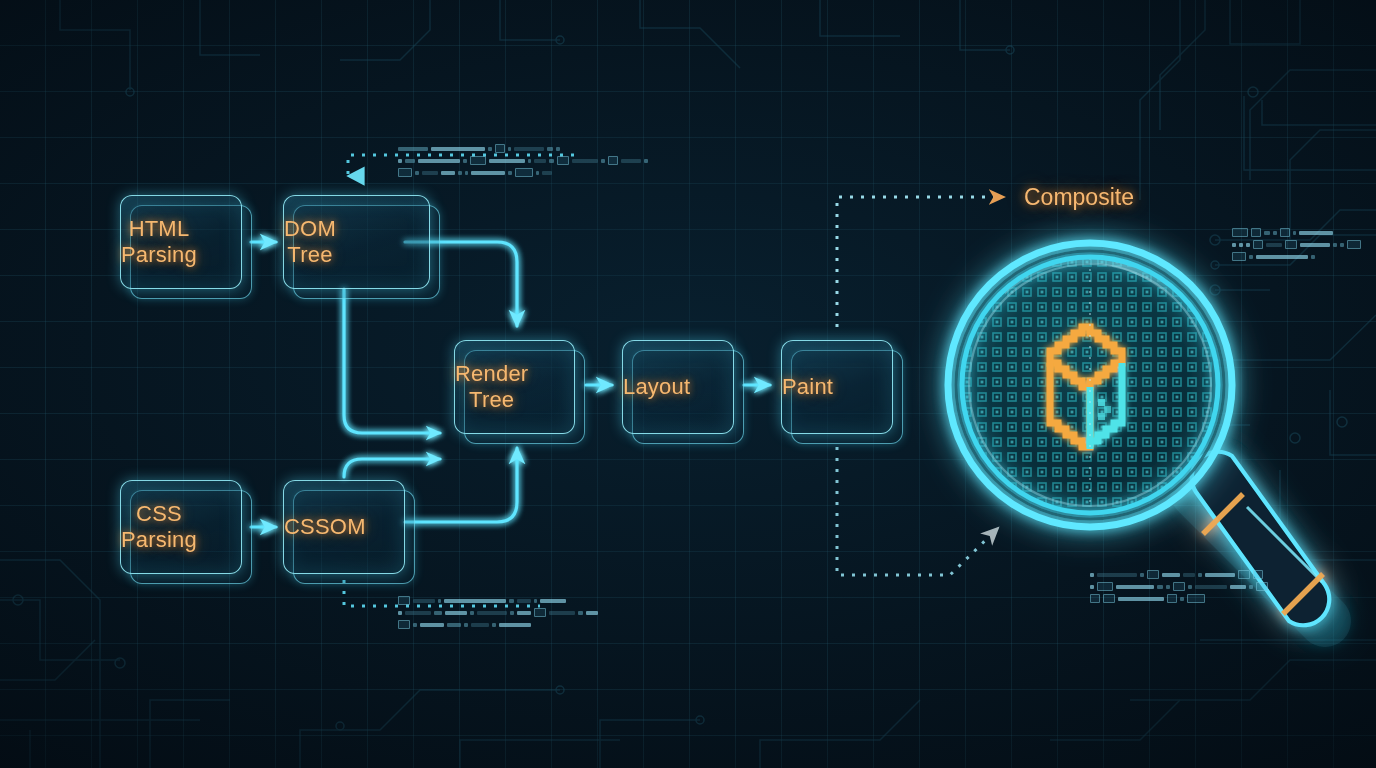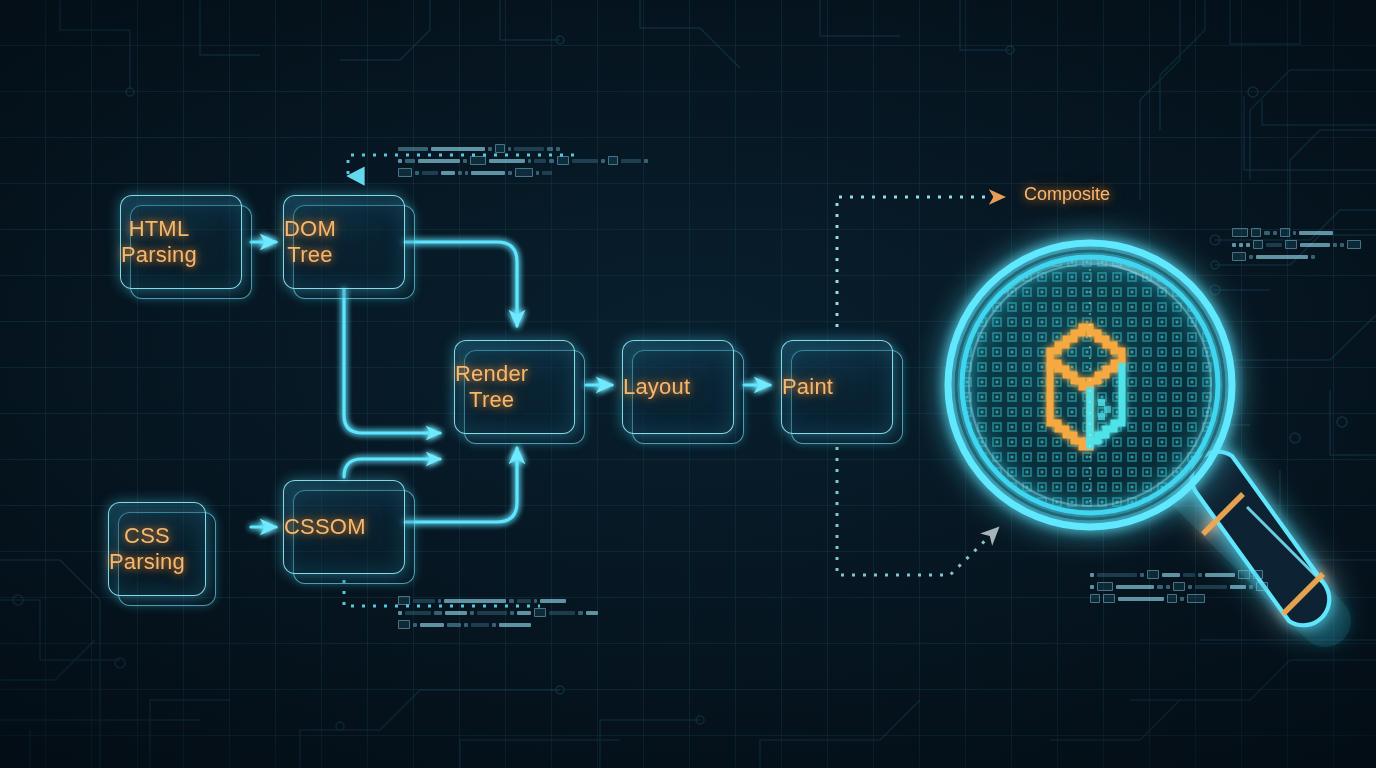--- a/index.html
+++ b/index.html
@@ -41,21 +41,21 @@
     display:flex;align-items:center;
   }
   .node .label{
     color:#F6B870;font-size:22px;line-height:1.16;text-align:center;letter-spacing:.2px;
     text-shadow:0 0 7px rgba(255,150,50,.75),0 0 16px rgba(255,130,30,.45);
     white-space:pre-line;
   }
 
   
   .composite-label{
-    position:absolute;color:#F7B871;font-size:18px;white-space:nowrap;
+    position:absolute;color:#F7B871;font-size:23px;white-space:nowrap;
     text-shadow:0 0 9px rgba(255,150,50,.8),0 0 20px rgba(255,130,30,.45);
   }
 
   
   .codeblob{position:absolute;}
   .codeblob .ln{display:flex;align-items:center;gap:3px;margin-bottom:3px;}
   .codeblob i{display:block;height:4px;border-radius:1px;background:rgba(120,205,228,.42);}
   .codeblob i.d{background:rgba(150,225,245,.62);}
   .codeblob i.f{background:rgba(90,165,190,.28);}
   .codeblob i.bx{height:7px;border:1px solid rgba(130,210,232,.45);background:rgba(60,150,180,.16);}
@@ -220,29 +220,29 @@
   </svg>
 
   <div class="node" style="left:120px;top:195px;width:132px;height:104px;">
     <div class="shadow-box"></div>
     <div class="main-box">
       <span class="label">HTML
 Parsing</span>
     </div>
   </div>
 
-  <div class="node" style="left:283px;top:195px;width:132px;height:104px;">
+  <div class="node" style="left:283px;top:195px;width:132px;height:104px;padding-left:25px;">
     <div class="shadow-box"></div>
     <div class="main-box">
       <span class="label">DOM
 Tree</span>
     </div>
   </div>
 
-  <div class="node" style="left:108px;top:480px;width:108px;height:104px;margin-top:22px;">
+  <div class="node" style="left:120px;top:480px;width:132px;height:104px;">
     <div class="shadow-box"></div>
     <div class="main-box">
       <span class="label">CSS
 Parsing</span>
     </div>
   </div>
 
   <div class="node" style="left:283px;top:480px;width:132px;height:104px;">
     <div class="shadow-box"></div>
     <div class="main-box">

